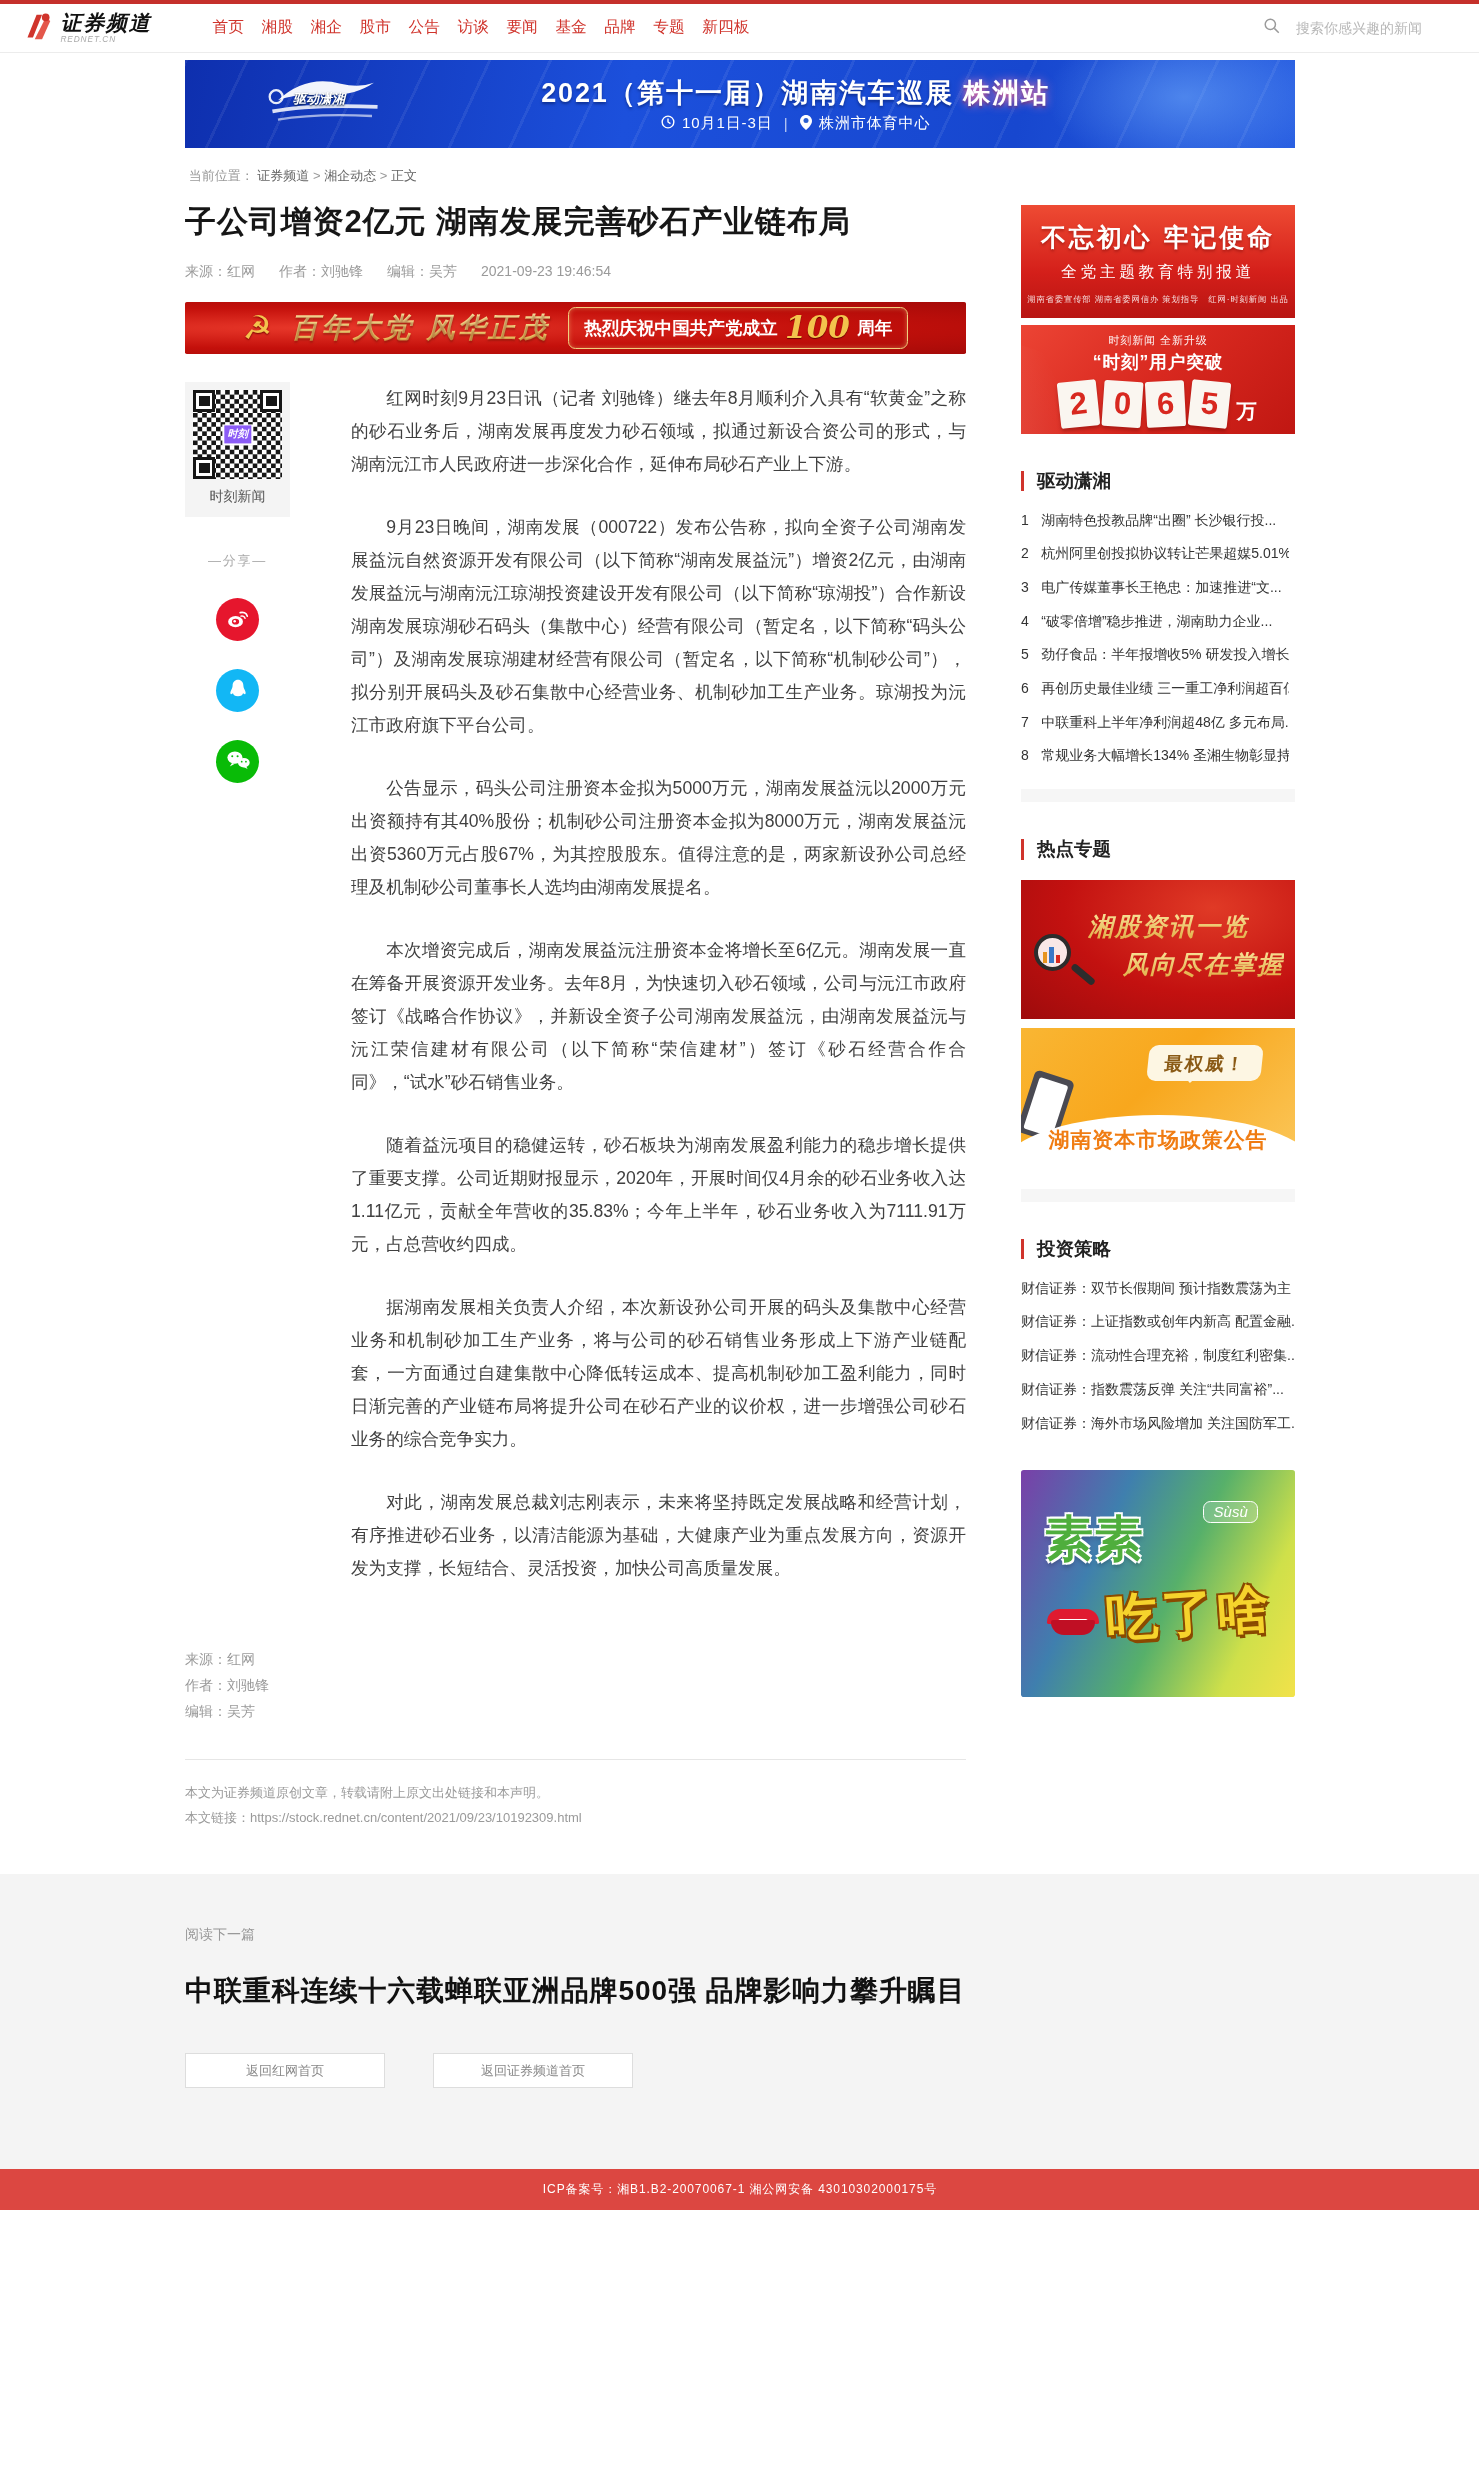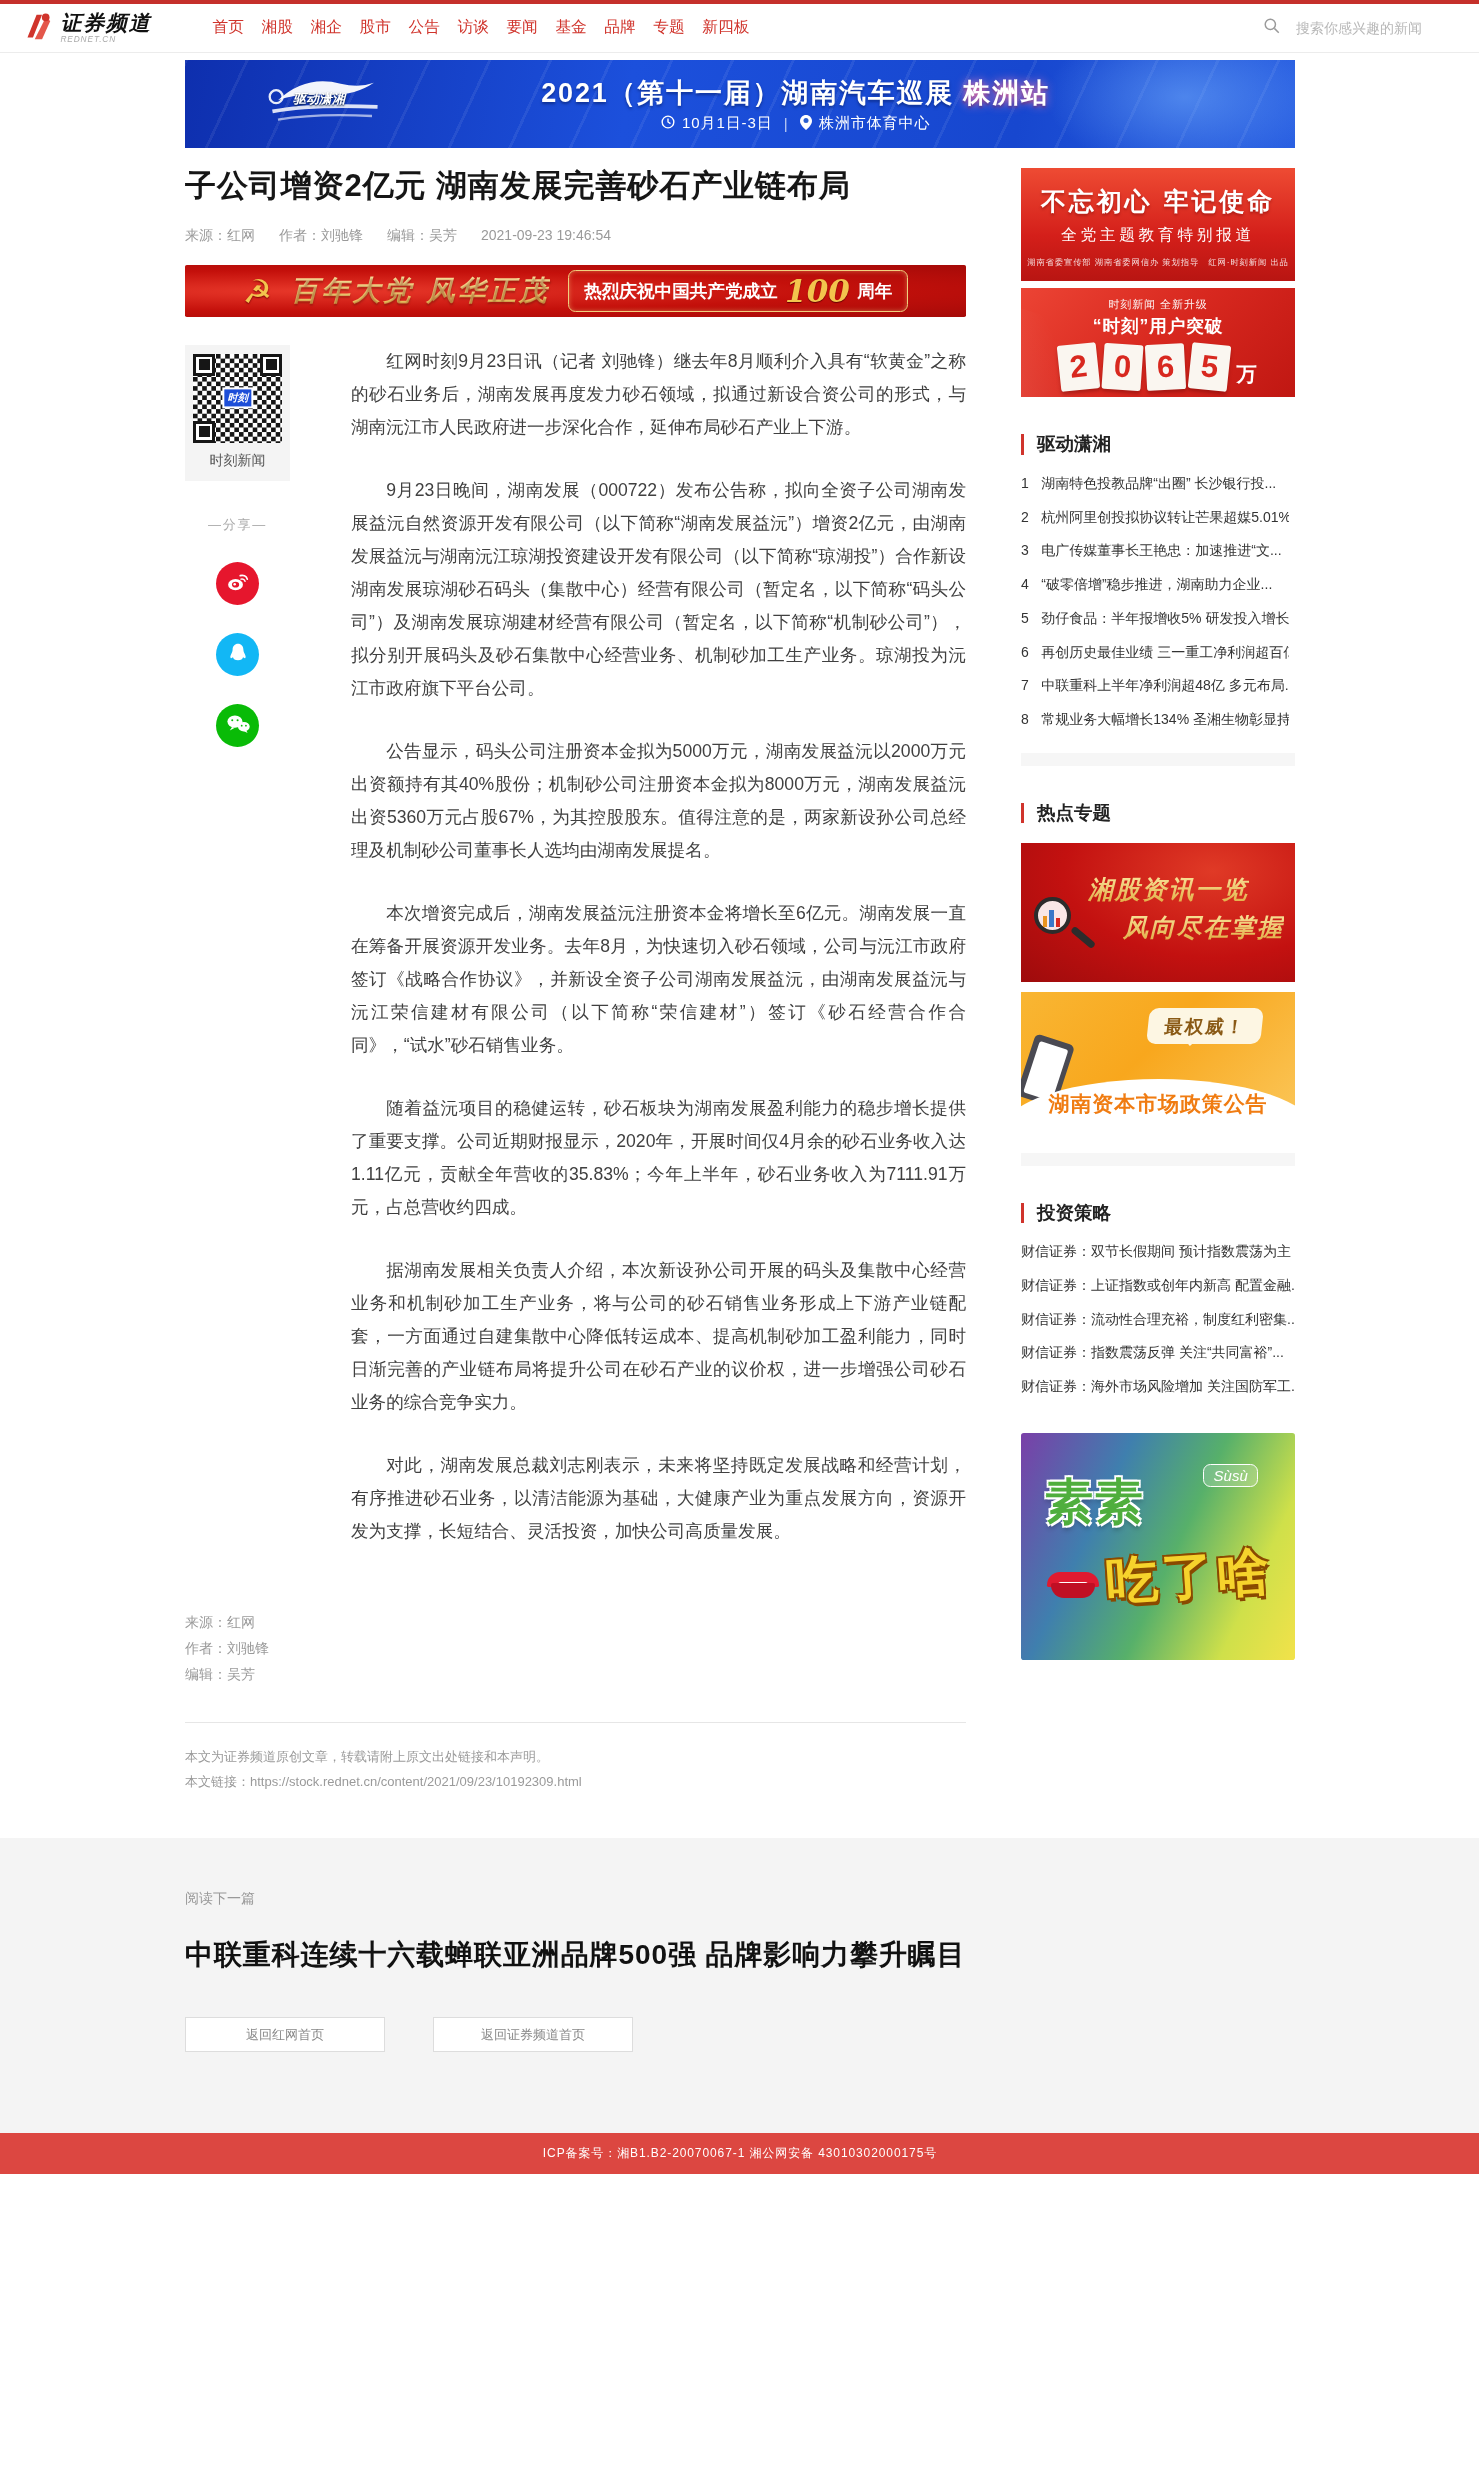--- a/index.html
+++ b/index.html
@@ -62,21 +62,21 @@
   
   .article-body { margin-top:28px; display:flex; }
   .share-rail { width:105px; flex:none; }
   .qr-box { background:#f4f4f4; padding:8.3px 8.3px 11px; text-align:center; }
   .qr { width:89px; height:89px; margin:0 auto; position:relative; background:#fff;
     background-image:conic-gradient(#161616 25%, #fff 0 50%, #161616 0 75%, #fff 0); background-size:9.2px 9.2px; }
   .qr .finder { position:absolute; width:22px; height:22px; border:3.7px solid #161616; background:#fff; }
   .qr .finder::after { content:""; position:absolute; inset:2.8px; background:#161616; }
   .qr .f-tl { left:0; top:0; } .qr .f-tr { right:0; top:0; } .qr .f-bl { left:0; bottom:0; }
   .qr-logo { position:absolute; left:50%; top:50%; transform:translate(-50%,-50%); background:#fff; padding:1.8px; }
-  .qr-logo span { display:block; background:#1d4ed8; color:#fff; font-size:10.2px; font-weight:bold; font-style:italic; padding:1.8px 3.7px; }
+  .qr-logo span { display:block; background:#8b5cf6; color:#fff; font-size:10.2px; font-weight:bold; font-style:italic; padding:1.8px 3.7px; }
   .qr-label { margin-top:9.2px; font-size:14px; color:#555; }
   .share-word { margin-top:35px; text-align:center; font-size:13px; color:#aaa; letter-spacing:1.8px; }
   .share-icon { width:43px; height:43px; border-radius:50%; margin:28px auto 0; display:flex; align-items:center; justify-content:center; cursor:pointer; }
   .share-icon:first-of-type { margin-top:26px; }
   .ic-weibo { background:#e6162d; } .ic-qq { background:#12b7f5; } .ic-wechat { background:#09bb07; }
 
   .article-content { flex:1; margin-left:61px; }
   .article-content p { font-size:17.6px; line-height:33px; color:#404040; text-indent:2em; text-align:justify; margin-bottom:30px; }
   .article-content p:last-child { margin-bottom:0; }
 
@@ -230,20 +230,24 @@
         <span class="auto-divider">|</span>
         <span><svg width="12" height="15" viewBox="0 0 24 30">
               <path d="M12 0C5.4 0 0 5.4 0 12c0 9 12 18 12 18s12-9 12-18C24 5.4 18.6 0 12 0z" fill="#fff"></path>
               <circle cx="12" cy="11" r="5" fill="#2a5fd0"></circle>
             </svg></span>
         <span>株洲市体育中心</span>
       </div>
     </div>
   </div>
 
+  <div class="breadcrumb">
+    <span>当前位置：</span>
+    <span><span class="crumb">证券频道</span><span class="crumb">湘企动态</span><span class="crumb">正文</span></span>
+  </div>
 
   <div class="main">
     <div class="article-col">
       <h1 class="article-title">子公司增资2亿元 湖南发展完善砂石产业链布局</h1>
 
       <div class="article-meta">
 
       <span>来源：红网</span>
           <span>作者：刘驰锋</span>
           <span>编辑：吴芳</span>

